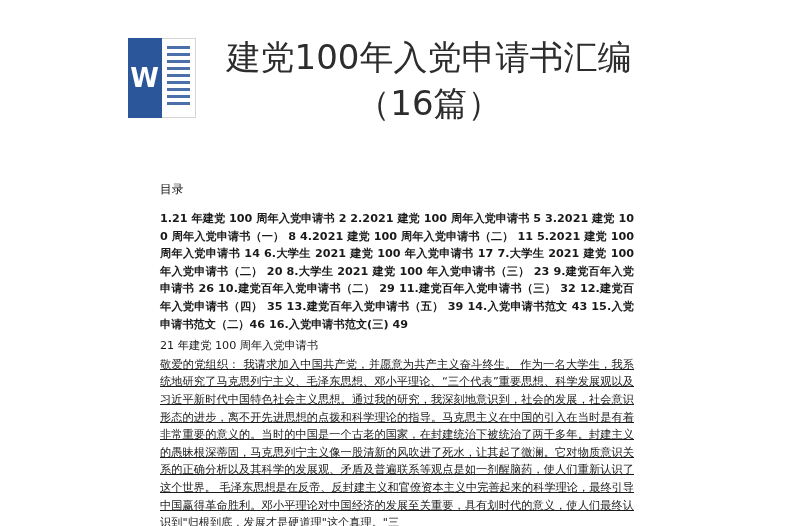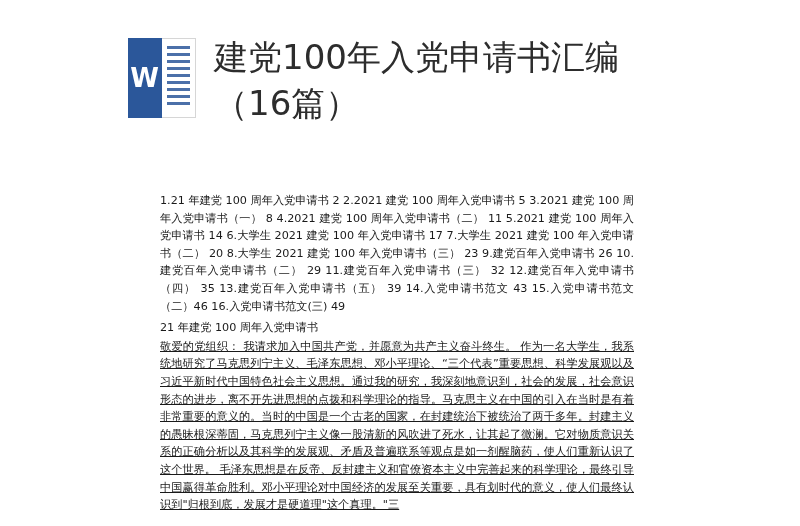--- a/index.html
+++ b/index.html
@@ -80,20 +80,21 @@
   }
   .doc-title {
     margin-left: 18px;
     color: #2d2d2d;
     font-size: 34px;
     line-height: 46px;
     font-weight: normal;
     letter-spacing: 0px;
     max-width: 430px;
     font-family: "DejaVu Sans", "Liberation Sans", sans-serif;
+    text-align: center;
   }
   
   .doc-body {
     position: absolute;
     left: 160px;
     top: 180px;
     width: 474px;
     color: #1a1a1a;
     font-size: 11.2px;
     line-height: 17.6px;
@@ -103,20 +104,21 @@
   .toc-heading {
     font-size: 11.8px;
     line-height: 18px;
     margin-bottom: 2px;
     color: #111111;
   }
   .toc-list {
     margin: 12px 0 4px 0;
     text-align: justify;
     word-break: break-all;
+    font-weight: bold;
   }
   .section-heading {
     margin-top: 2px;
     margin-bottom: 1px;
   }
   .para {
     text-indent: 0;
     word-break: break-all;
     text-decoration: underline;
   }
@@ -140,18 +142,19 @@
         <i></i>
         <i></i>
         <i></i>
         <i></i>
       </div>
     </div>
     <div class="doc-title">建党100年入党申请书汇编（16篇）</div>
   </div>
 
   <div class="doc-body">
+    <div class="toc-heading">目录</div>
     <div class="toc-list">1.21 年建党 100 周年入党申请书  2 2.2021 建党 100 周年入党申请书  5 3.2021 建党 100 周年入党申请书（一）   8 4.2021 建党 100 周年入党申请书（二）   11 5.2021 建党 100 周年入党申请书  14 6.大学生 2021 建党 100 年入党申请书  17 7.大学生 2021 建党 100 年入党申请书（二）   20 8.大学生 2021 建党 100 年入党申请书（三）   23 9.建党百年入党申请书  26 10.建党百年入党申请书（二）   29 11.建党百年入党申请书（三）   32 12.建党百年入党申请书（四）   35 13.建党百年入党申请书（五）   39 14.入党申请书范文  43 15.入党申请书范文（二）46 16.入党申请书范文(三) 49</div>
     <div class="section-heading">21 年建党 100 周年入党申请书</div>
     <div class="para">敬爱的党组织：   我请求加入中国共产党，并愿意为共产主义奋斗终生。 作为一名大学生，我系统地研究了马克思列宁主义、毛泽东思想、邓小平理论、“三个代表”重要思想、科学发展观以及习近平新时代中国特色社会主义思想。通过我的研究，我深刻地意识到，社会的发展，社会意识形态的进步，离不开先进思想的点拨和科学理论的指导。马克思主义在中国的引入在当时是有着非常重要的意义的。当时的中国是一个古老的国家，在封建统治下被统治了两千多年。封建主义的愚昧根深蒂固，马克思列宁主义像一股清新的风吹进了死水，让其起了微澜。它对物质意识关系的正确分析以及其科学的发展观、矛盾及普遍联系等观点是如一剂醒脑药，使人们重新认识了这个世界。  毛泽东思想是在反帝、反封建主义和官僚资本主义中完善起来的科学理论，最终引导中国赢得革命胜利。邓小平理论对中国经济的发展至关重要，具有划时代的意义，使人们最终认识到"归根到底，发展才是硬道理"这个真理。"三</div>
   </div>
 
 </div>
 
 </body></html>

